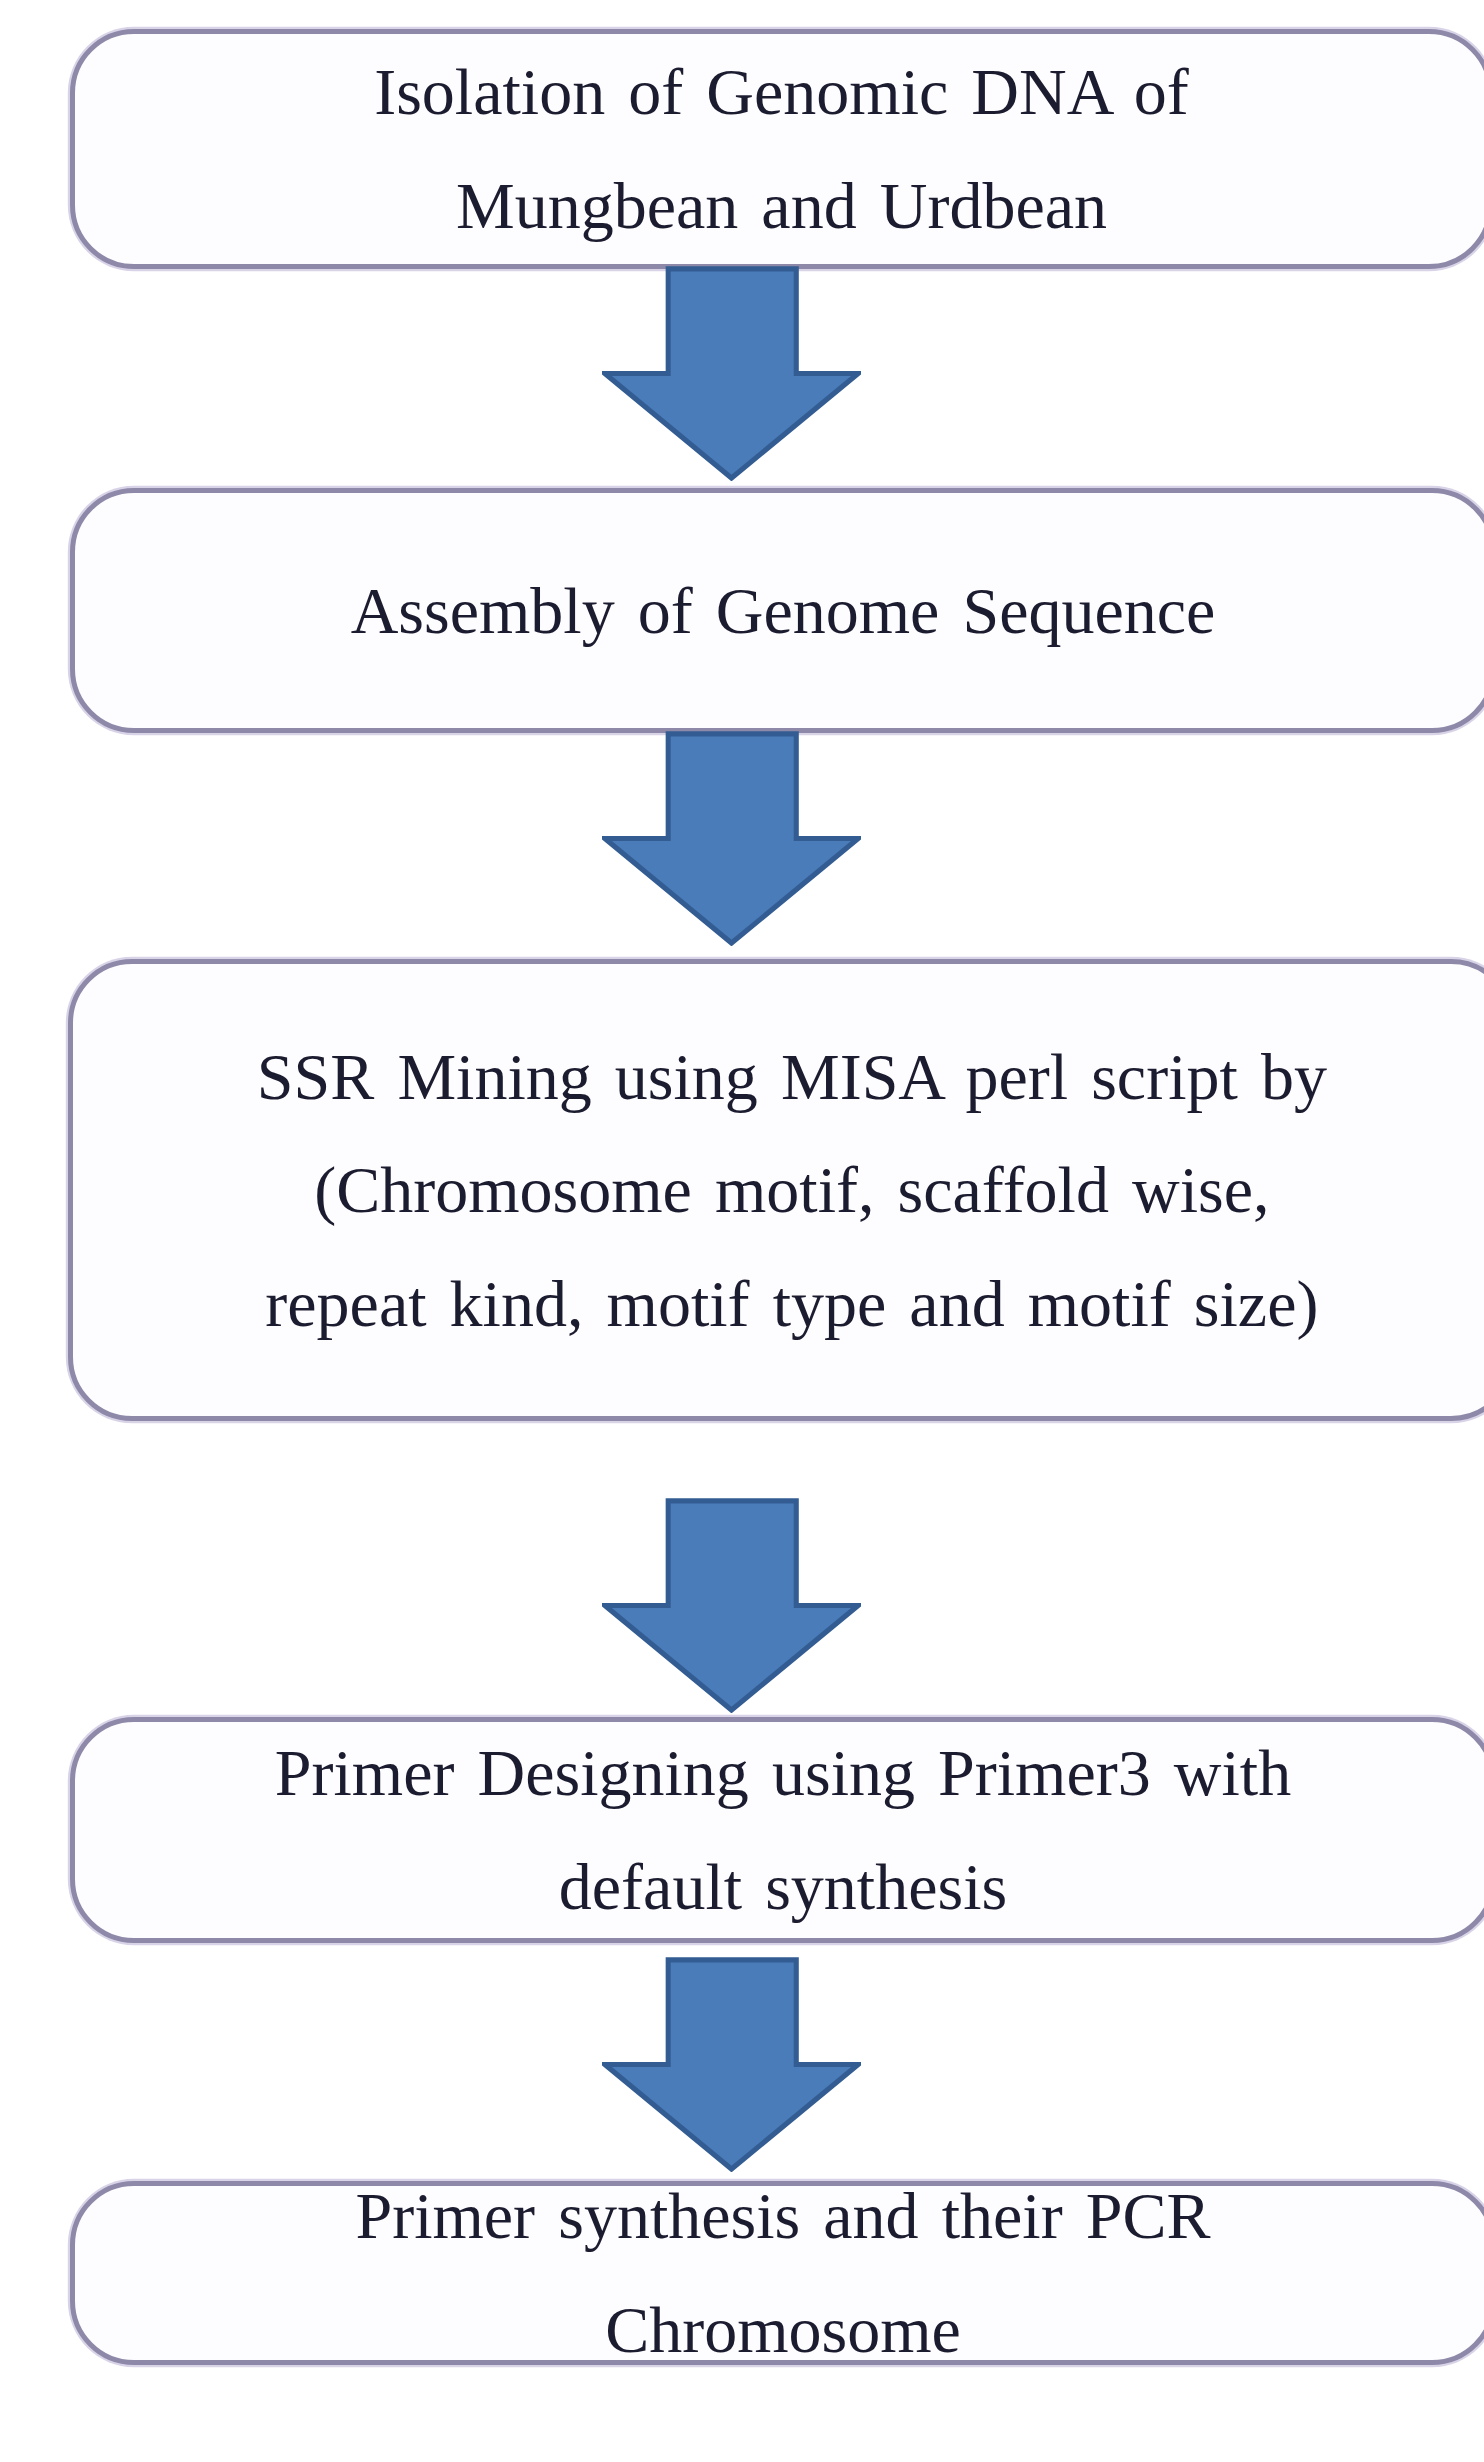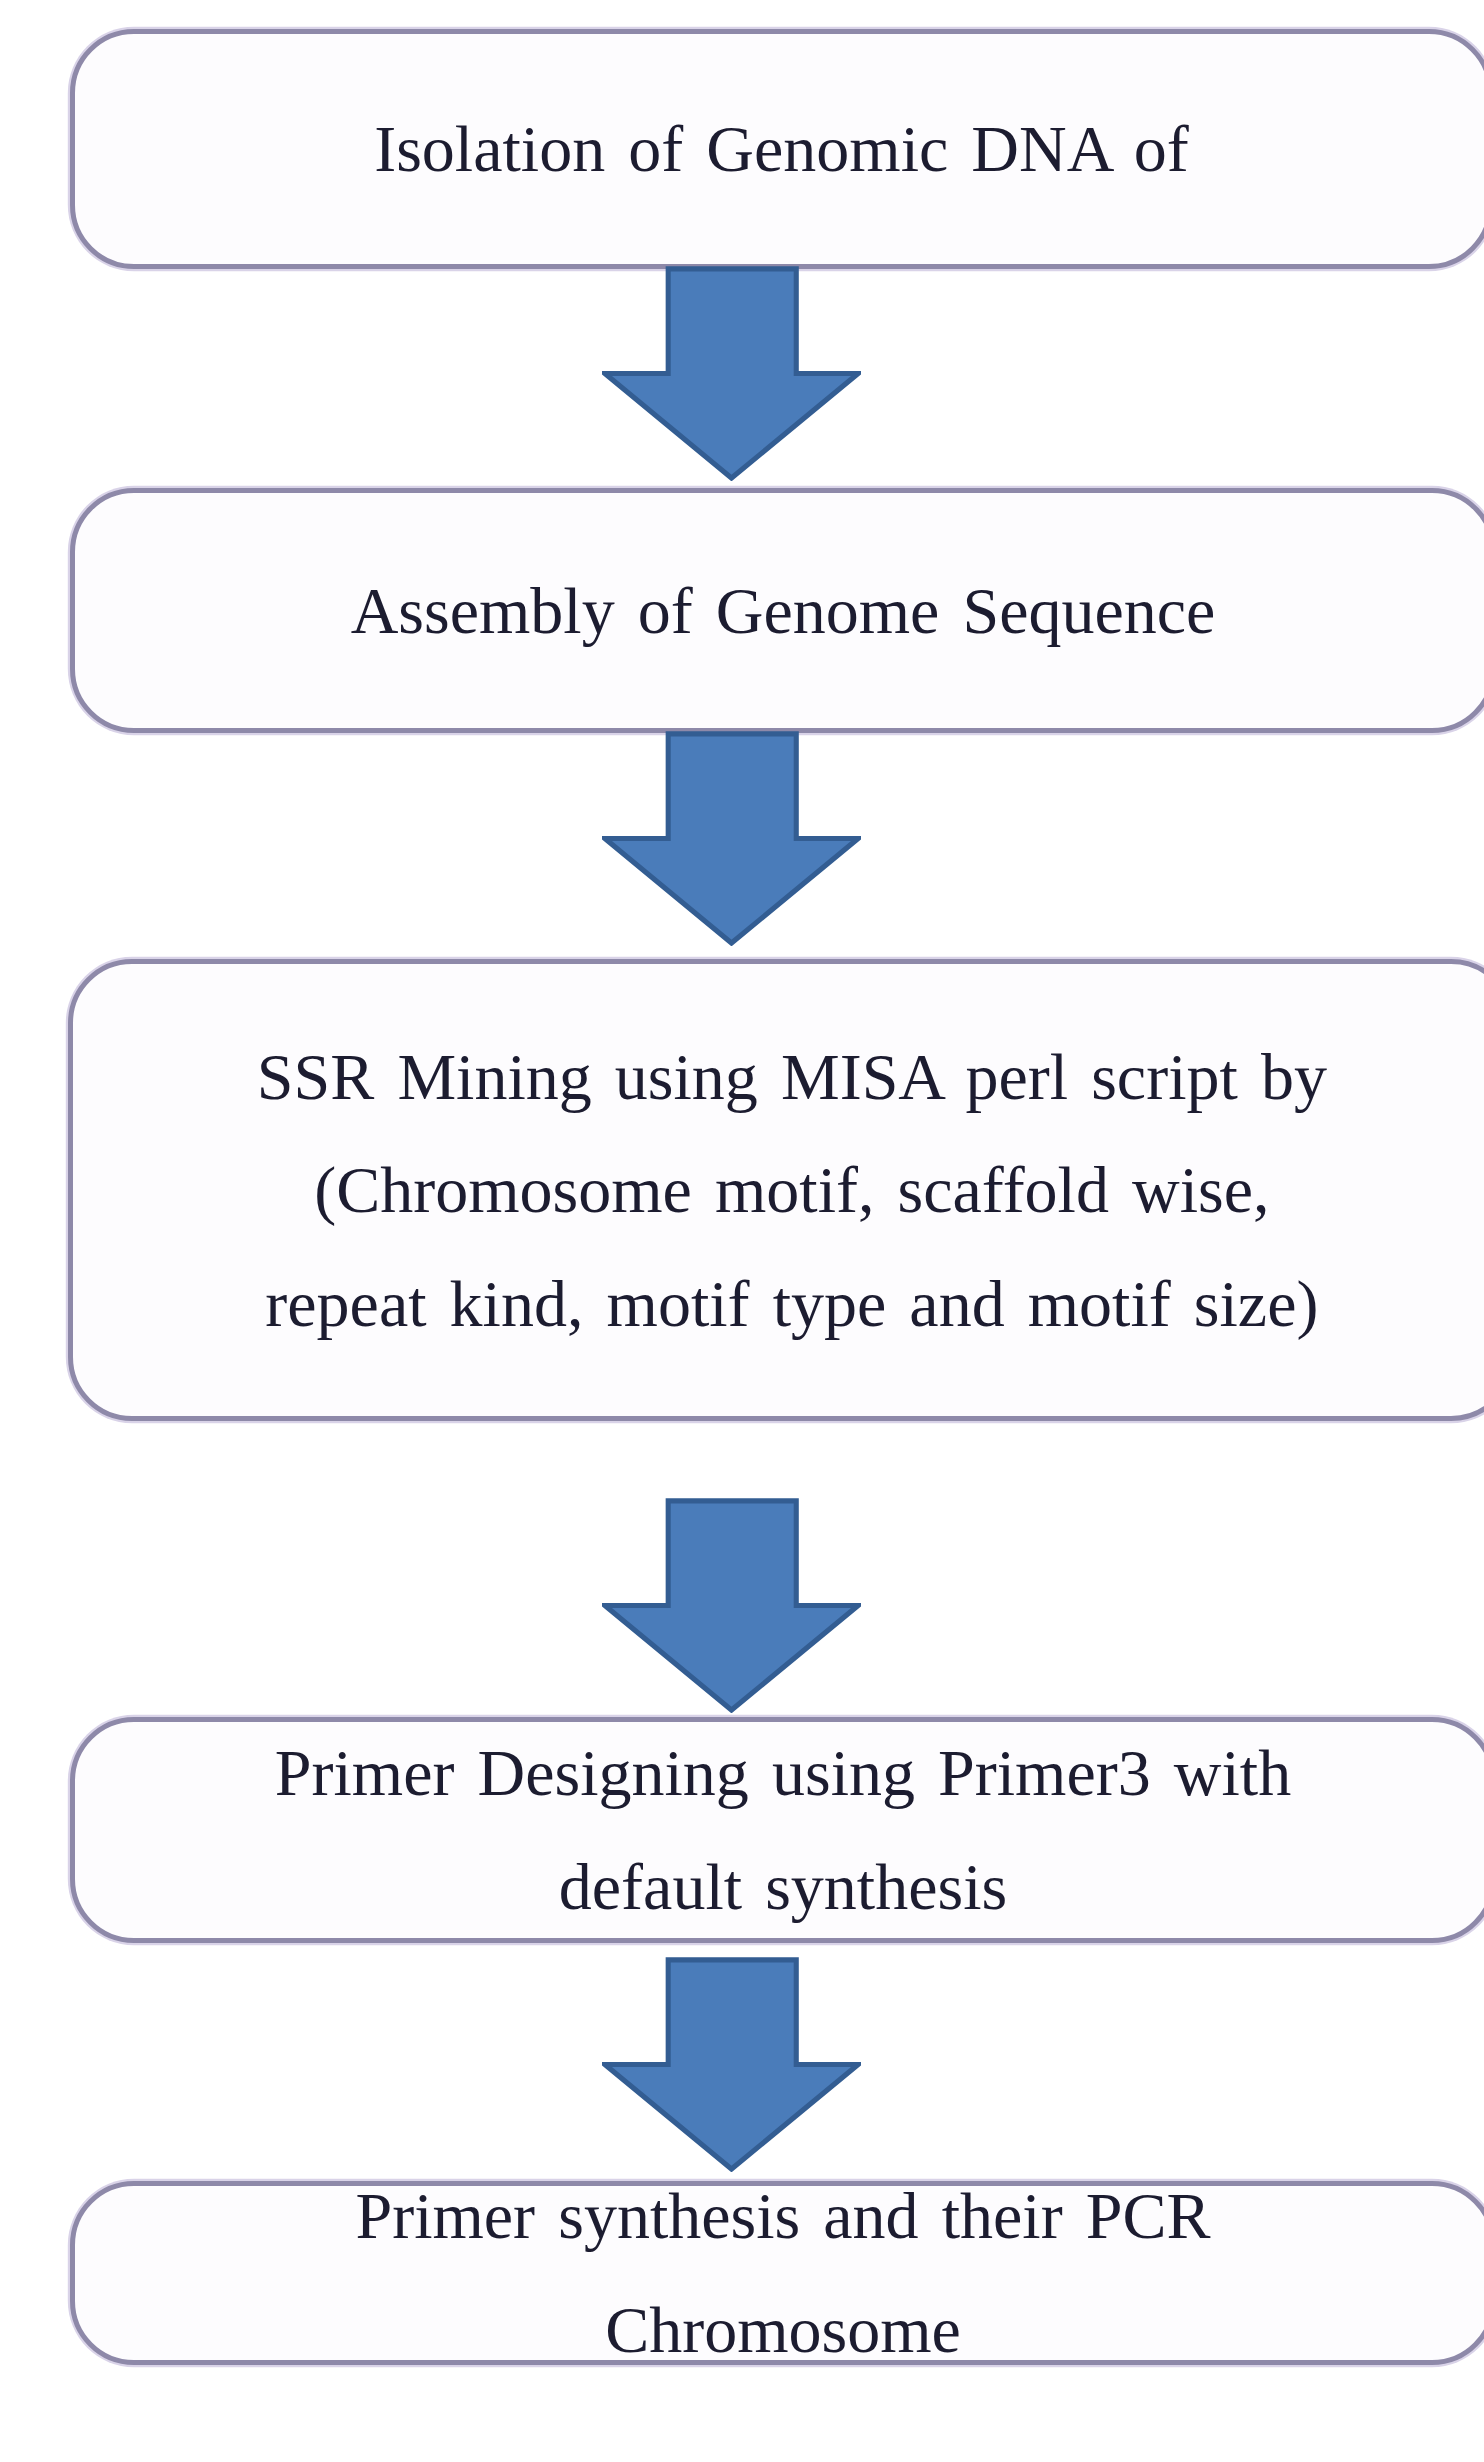--- a/index.html
+++ b/index.html
@@ -60,20 +60,21 @@
   #arrow-3 { top: 1498px; }
   #arrow-4 { top: 1957px; }
 </style>
 </head>
 <body>
 
 <div class="canvas">
 
   <section class="flow-box" id="box-step-1">
     <div class="line">Isolation of Genomic DNA of</div>
+    <div class="line">Mungbean and Urdbean</div>
   </section>
 
   <svg class="arrow" id="arrow-1" viewBox="0 0 356 292" preserveAspectRatio="none" aria-hidden="true">
     <path d="M91,4 L267,4 L267,146 L352,146 L178,288 L4,146 L91,146 Z"></path>
   </svg>
 
   <section class="flow-box" id="box-step-2">
     <div class="line">Assembly of Genome Sequence</div>
   </section>
 

